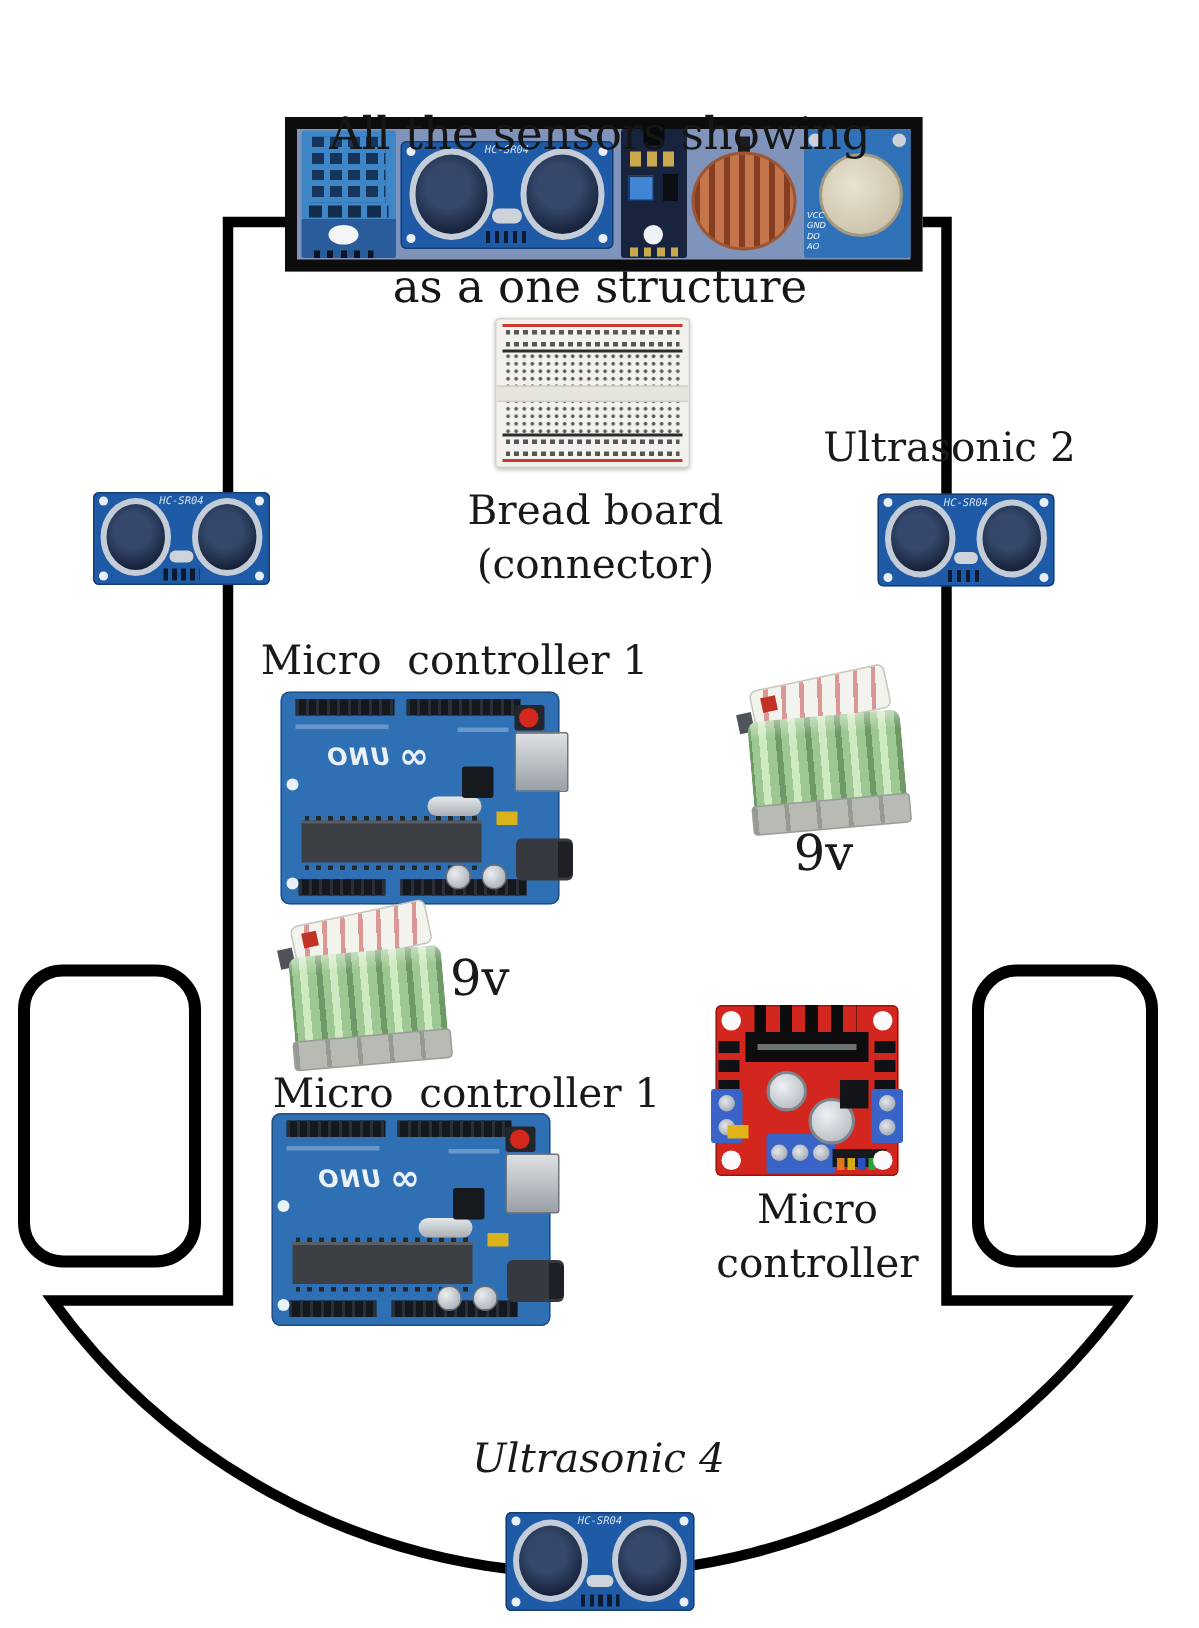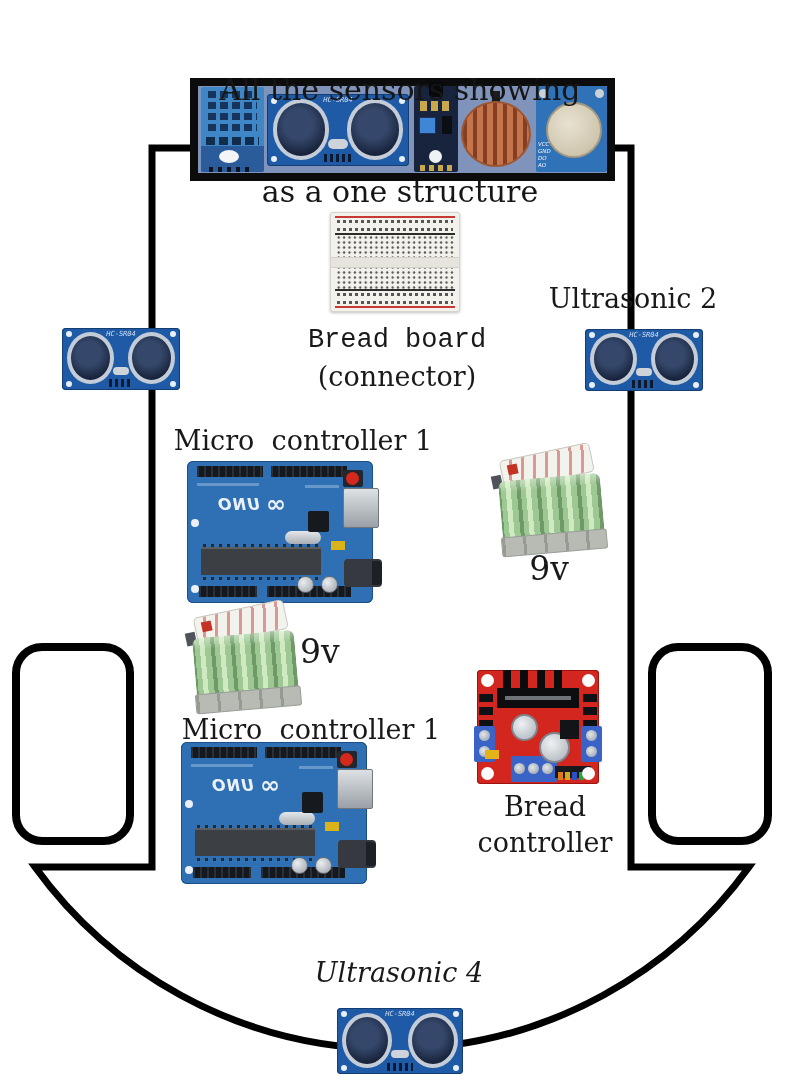--- a/index.html
+++ b/index.html
@@ -366,23 +366,23 @@
     <i class="pc p2"></i>
     <i class="pc p3"></i>
     <i class="pc p4"></i>
     <i class="hole ho1"></i>
     <i class="hole ho2"></i>
     <i class="hole ho3"></i>
     <i class="hole ho4"></i>
   </div>
 
   <div class="lbl" style="left:633px;top:283px;">Ultrasonic 2</div>
-  <div class="lbl" style="left:397px;top:325px;font-family:Liberation Mono, monospace;">Bread board</div>
+  <div class="lbl" style="left:397px;top:325px;">Bread board</div>
   <div class="lbl" style="left:397px;top:361px;">(connector)</div>
   <div class="lbl" style="left:303px;top:425px;">Micro  controller 1</div>
   <div class="lbl big" style="left:549px;top:549px;">9v</div>
   <div class="lbl big la" style="left:300px;top:632px;">9v</div>
   <div class="lbl" style="left:311px;top:714px;">Micro  controller 1</div>
-  <div class="lbl" style="left:545px;top:791px;">Bread</div>
+  <div class="lbl" style="left:545px;top:791px;">Micro</div>
   <div class="lbl" style="left:545px;top:827px;">controller</div>
   <div class="lbl" style="left:399px;top:957px;font-style:italic;">Ultrasonic 4</div>
 
 </div>
 
 </body></html>

